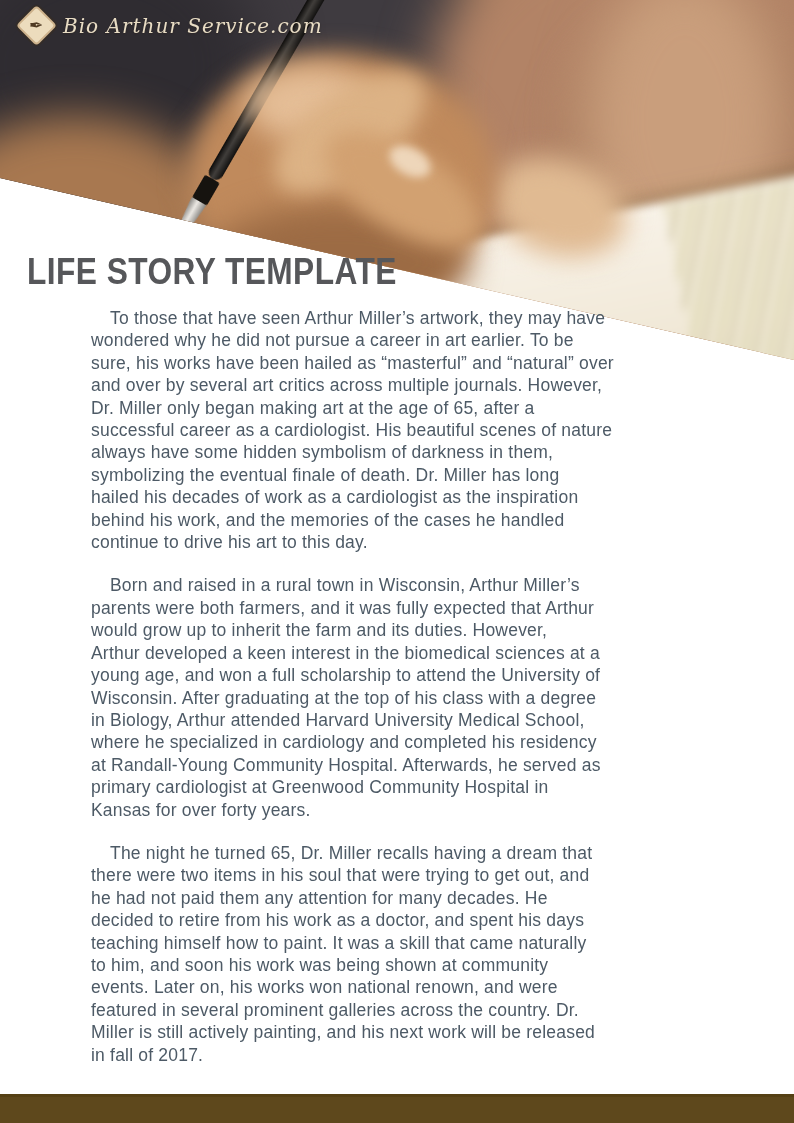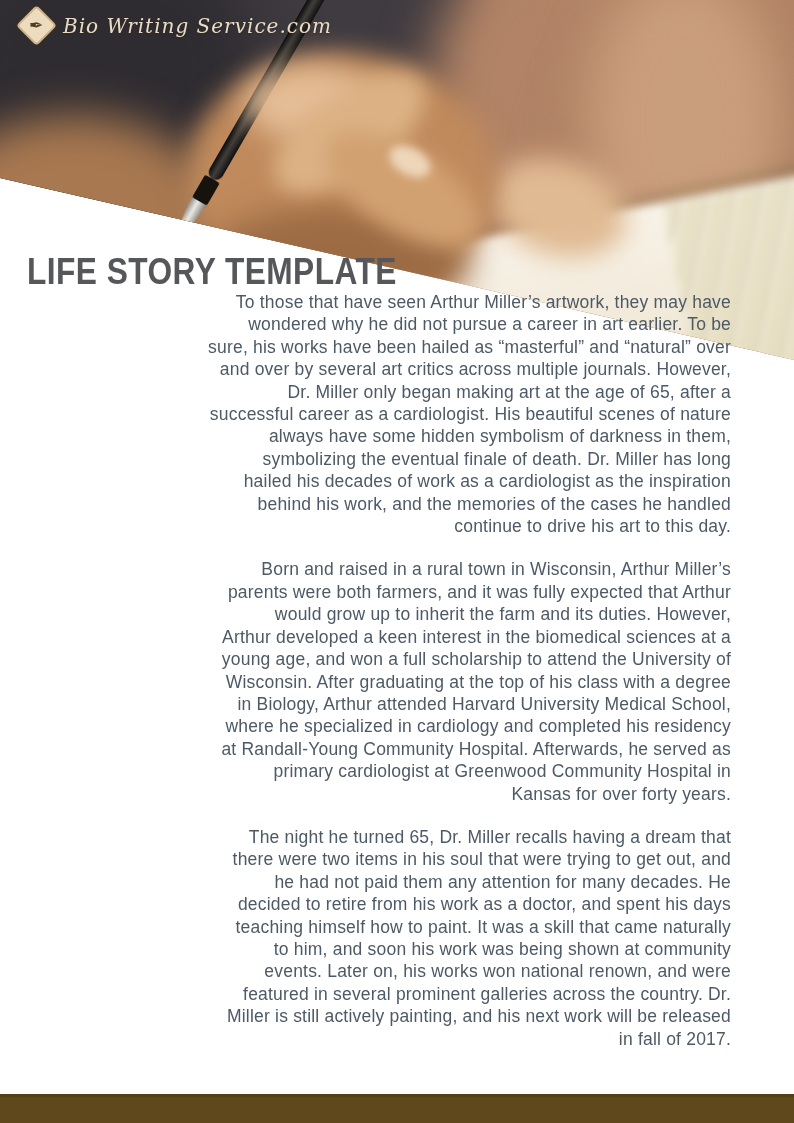--- a/index.html
+++ b/index.html
@@ -82,21 +82,21 @@
   }
 
   
   .title {
     position:absolute; left:27px; top:251px; z-index:15;
     font-size:36px; font-weight:bold; color:#56575a; letter-spacing:.5px;
     transform:scaleX(.88); transform-origin:left center; white-space:nowrap;
   }
 
   
-  .article { position:absolute; left:91px; top:291px; width:640px; z-index:14;text-align:right; }
+  .article { position:absolute; left:91px; top:307px; width:640px; z-index:14; }
   .article p {
     white-space:pre-line; text-indent:19px;
     font-size:17.5px; line-height:22.4px; letter-spacing:.2px;
     color:#4d5a66; margin:0 0 21px 0; font-weight:400;
   }
 
   
   .footer-bar {
     position:absolute; left:0; top:1094px; width:794px; height:29px;
     background:#5e481c; border-top:3px solid #554014;
@@ -133,21 +133,21 @@
     <div class="ph fist-shadow"></div>
     <div class="ph knuckle-hl"></div>
     <div class="ph thumb"></div>
     <div class="ph index-finger"></div>
     <div class="ph fingernail"></div>
 
     <div class="logo">
       <div class="logo-diamond">
         <span class="logo-glyph">✒</span>
       </div>
-      <span class="logo-text">Bio Writing Service.com</span>
+      <span class="logo-text">Bio Arthur Service.com</span>
     </div>
   </div>
 
   <h1 class="title">LIFE STORY TEMPLATE</h1>
 
   <div class="article">
     <p>To those that have seen Arthur Miller’s artwork, they may have
 wondered why he did not pursue a career in art earlier. To be
 sure, his works have been hailed as “masterful” and “natural” over
 and over by several art critics across multiple journals. However,

